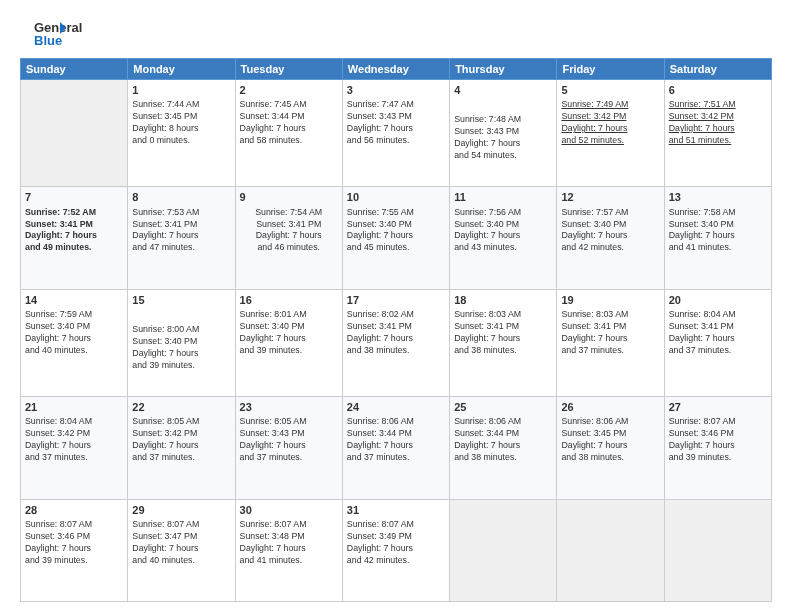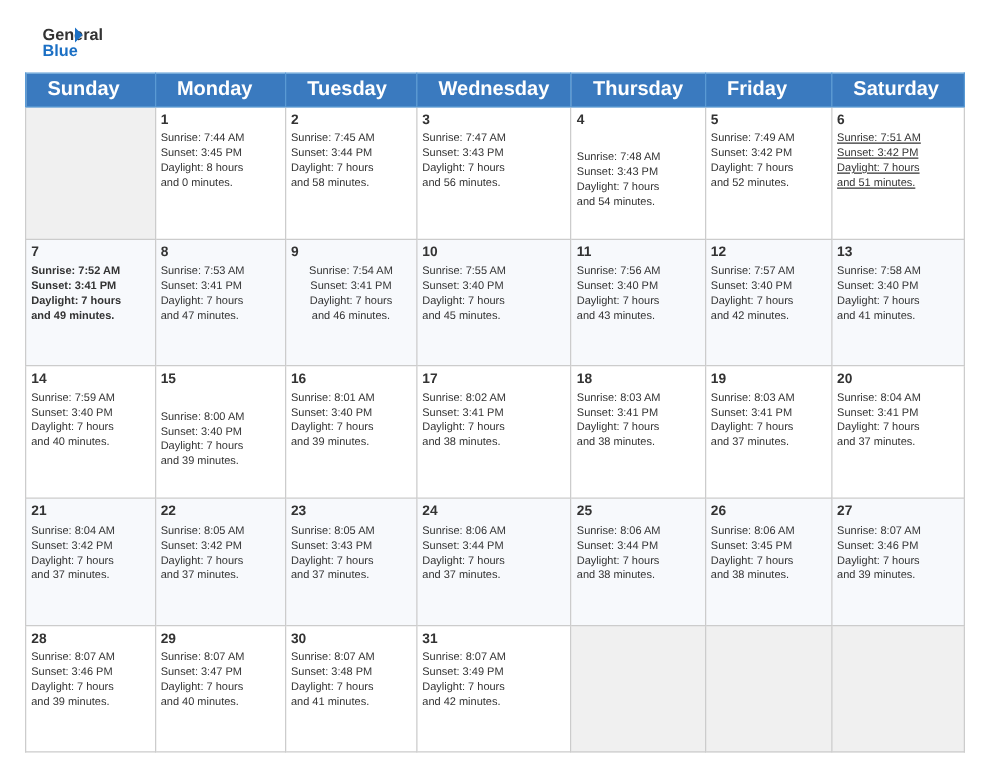--- a/index.html
+++ b/index.html
@@ -49,22 +49,22 @@
       width: 100%;
       border-collapse: collapse;
       flex: 1;
       font-size: 9.5px;
     }
     .calendar thead tr th {
       background-color: #3a7abf;
       color: #fff;
       font-weight: bold;
       text-align: left;
-      padding: 4px 17px;
-      font-size: 16px;
+      padding: 4px 5px;
+      font-size: 11px;
       border: 1px solid #5a9ad4;
     }
     .calendar tbody tr td {
       vertical-align: top;
       border: 1px solid #ccc;
       padding: 3px 4px;
       background: #fff;
       width: calc(100% / 7);
       min-height: 70px;
       height: 82px;
@@ -146,21 +146,21 @@
           </td>
           <td>
             <span class="day-num">4</span>
             <div class="day-info" style="white-space: pre-line; margin-top: 16px;">Sunrise: 7:48 AM
 Sunset: 3:43 PM
 Daylight: 7 hours
 and 54 minutes.</div>
           </td>
           <td>
             <span class="day-num">5</span>
-            <div class="day-info" style="white-space: pre-line;">Sunrise: 7:49 AM
+            <div class="day-info" style="white-space: pre-line; text-decoration: underline;">Sunrise: 7:49 AM
 Sunset: 3:42 PM
 Daylight: 7 hours
 and 52 minutes.</div>
           </td>
           <td>
             <span class="day-num">6</span>
             <div class="day-info" style="white-space: pre-line; text-decoration: underline;">Sunrise: 7:51 AM
 Sunset: 3:42 PM
 Daylight: 7 hours
 and 51 minutes.</div>

